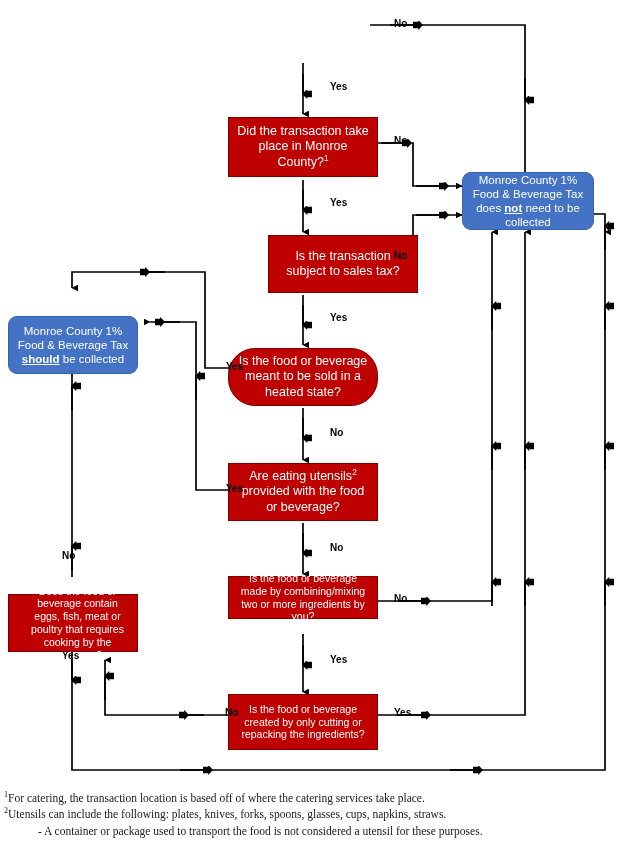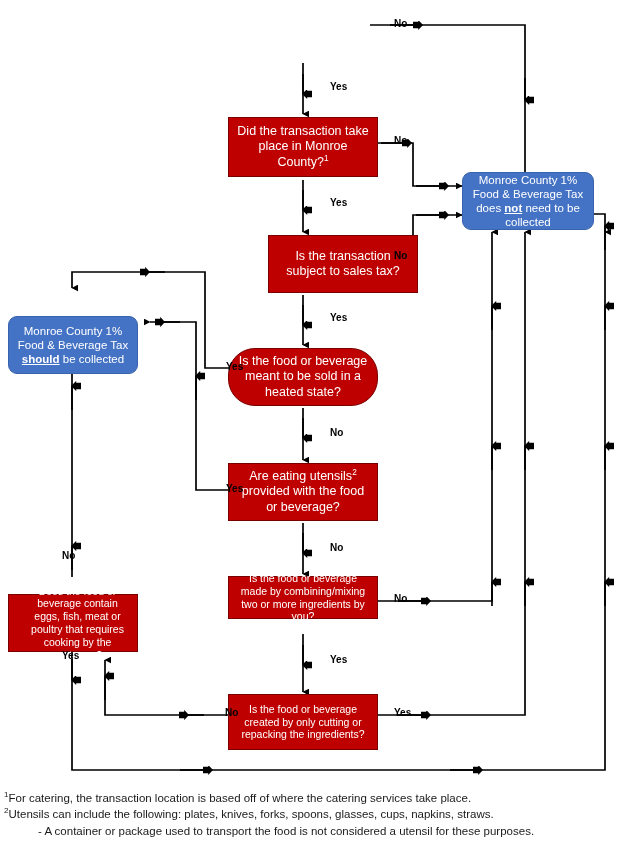--- a/index.html
+++ b/index.html
@@ -75,20 +75,21 @@
     position: absolute;
     left: 4px;
     top: 790px;
     width: 612px;
     font-size: 11.5px;
     color: #1a1a1a;
     line-height: 1.42;
   }
   .footnotes .fn {
     white-space: nowrap;
+    font-family: Liberation Serif, serif;
   }
   .footnotes .fn sup {
     font-size: 0.7em;
     vertical-align: super;
     line-height: 0;
   }
   .footnotes .fn.sub {
     padding-left: 34px;
   }
 </style>

